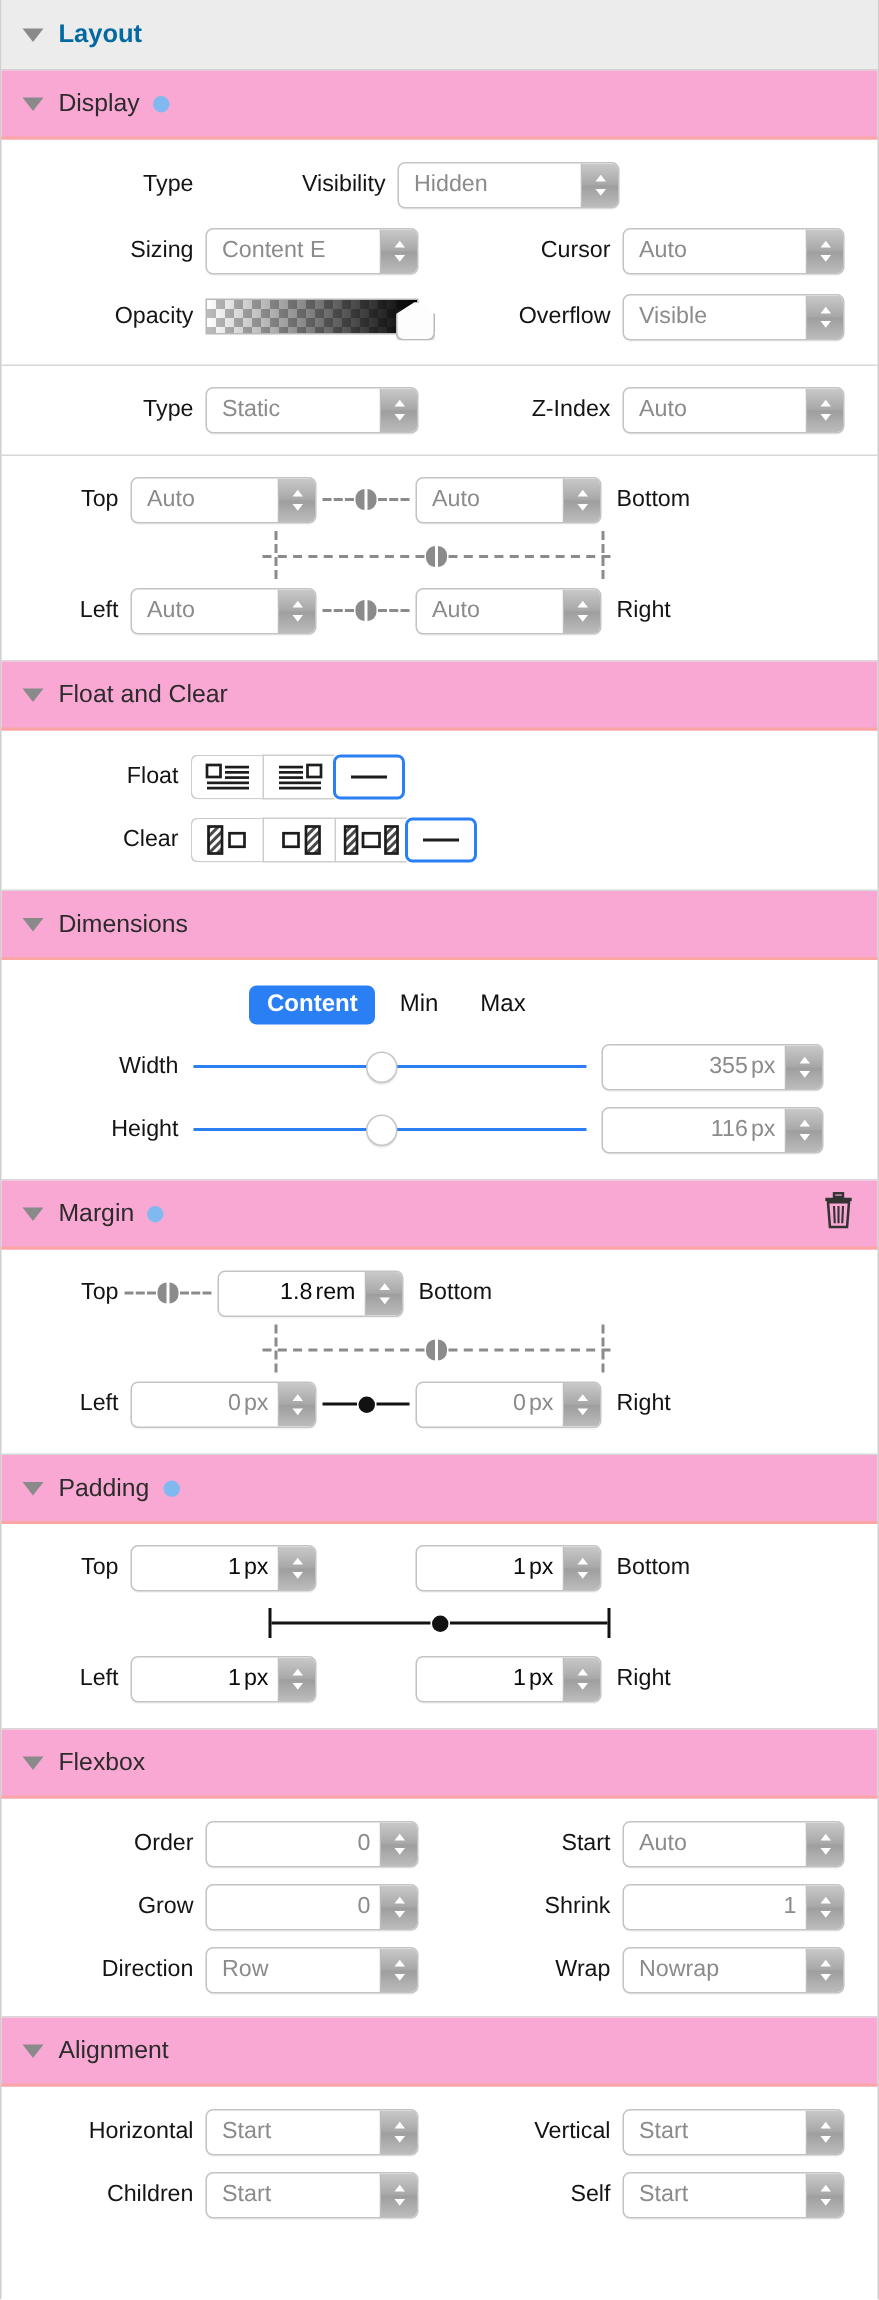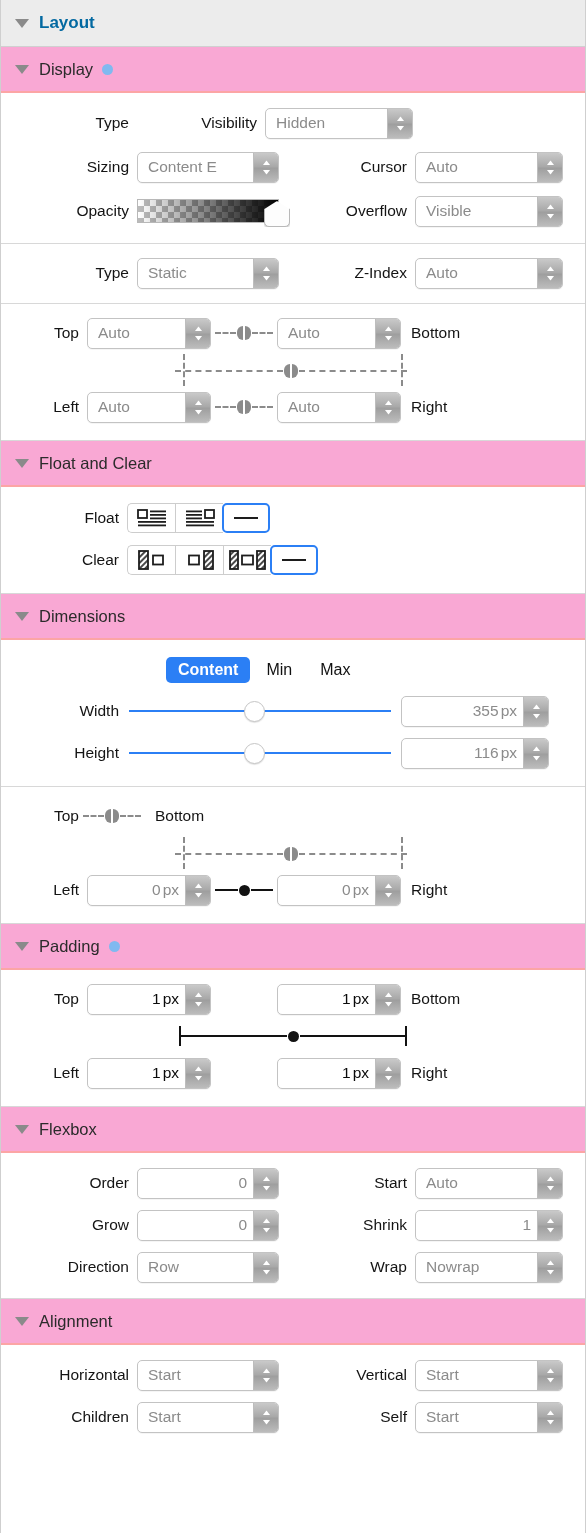--- a/index.html
+++ b/index.html
@@ -431,28 +431,52 @@
         <span class="stepper">
           <svg width="11" height="17" viewBox="0 0 11 17">
               <path d="M5.5 1.5 L9 6 H2 Z" fill="#fff"></path>
               <path d="M5.5 15.5 L9 11 H2 Z" fill="#fff"></path>
             </svg>
         </span>
       </div>
     </div>
   </div>
 
+  <div class="sec-header">
+    <span class="tri"></span>
+    <span class="title">Margin</span>
+    <span class="dot"></span>
+    <span class="trash">
+      <svg width="24" height="26" viewBox="0 0 24 26">
+        <rect x="9" y="1.5" width="6" height="2.4" fill="none" stroke="#333" stroke-width="1.6"></rect>
+        <rect x="3.2" y="4.5" width="17.6" height="2.2" fill="#333"></rect>
+        <path d="M5 7.5 L6.3 24 H17.7 L19 7.5 Z" fill="none" stroke="#333" stroke-width="1.7"></path>
+        <line x1="9" y1="10" x2="9.5" y2="21.5" stroke="#333" stroke-width="1.4"></line>
+        <line x1="12" y1="10" x2="12" y2="21.5" stroke="#333" stroke-width="1.4"></line>
+        <line x1="15" y1="10" x2="14.5" y2="21.5" stroke="#333" stroke-width="1.4"></line>
+      </svg>
+    </span>
+  </div>
   <div class="sec-body" style="padding:10px 0 14px 0;">
     <div class="row" style="height:38px;">
       <div class="lbl" style="width:78px;">Top</div>
       <div class="conn" style="width:58px;margin:0 4px;">
         <span class="dash-h"></span>
           <span class="split"></span>
           <span class="dash-h"></span>
       </div>
+      <div class="field set" style="width:124px;">
+        <span class="val right"><span>1.8</span><span class="unit">rem</span></span>
+        <span class="stepper">
+          <svg width="11" height="17" viewBox="0 0 11 17">
+              <path d="M5.5 1.5 L9 6 H2 Z" fill="#fff"></path>
+              <path d="M5.5 15.5 L9 11 H2 Z" fill="#fff"></path>
+            </svg>
+        </span>
+      </div>
       <div class="lbl" style="width:auto;margin-left:10px;text-align:left;">Bottom</div>
     </div>
     <div style="position:relative;height:36px;">
       <div class="vert-dash" style="left:182px;top:2px;height:32px;"></div>
       <div class="vert-dash" style="left:400px;top:2px;height:32px;"></div>
       <div class="conn" style="position:absolute;left:174px;right:178px;top:9px;">
         <span class="dash-h"></span>
           <span class="split"></span>
           <span class="dash-h"></span>
       </div>

